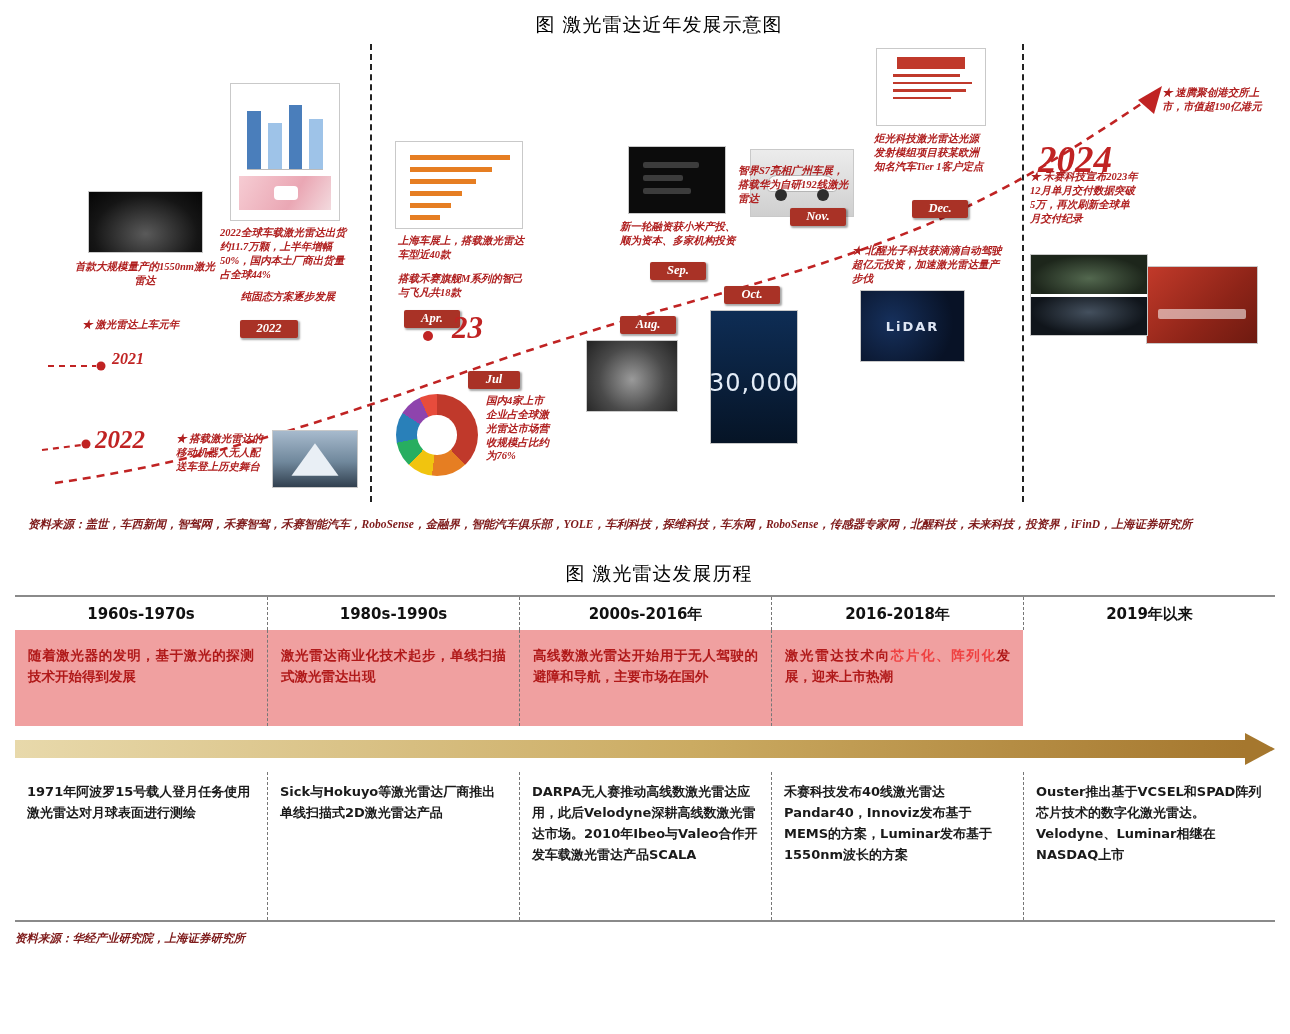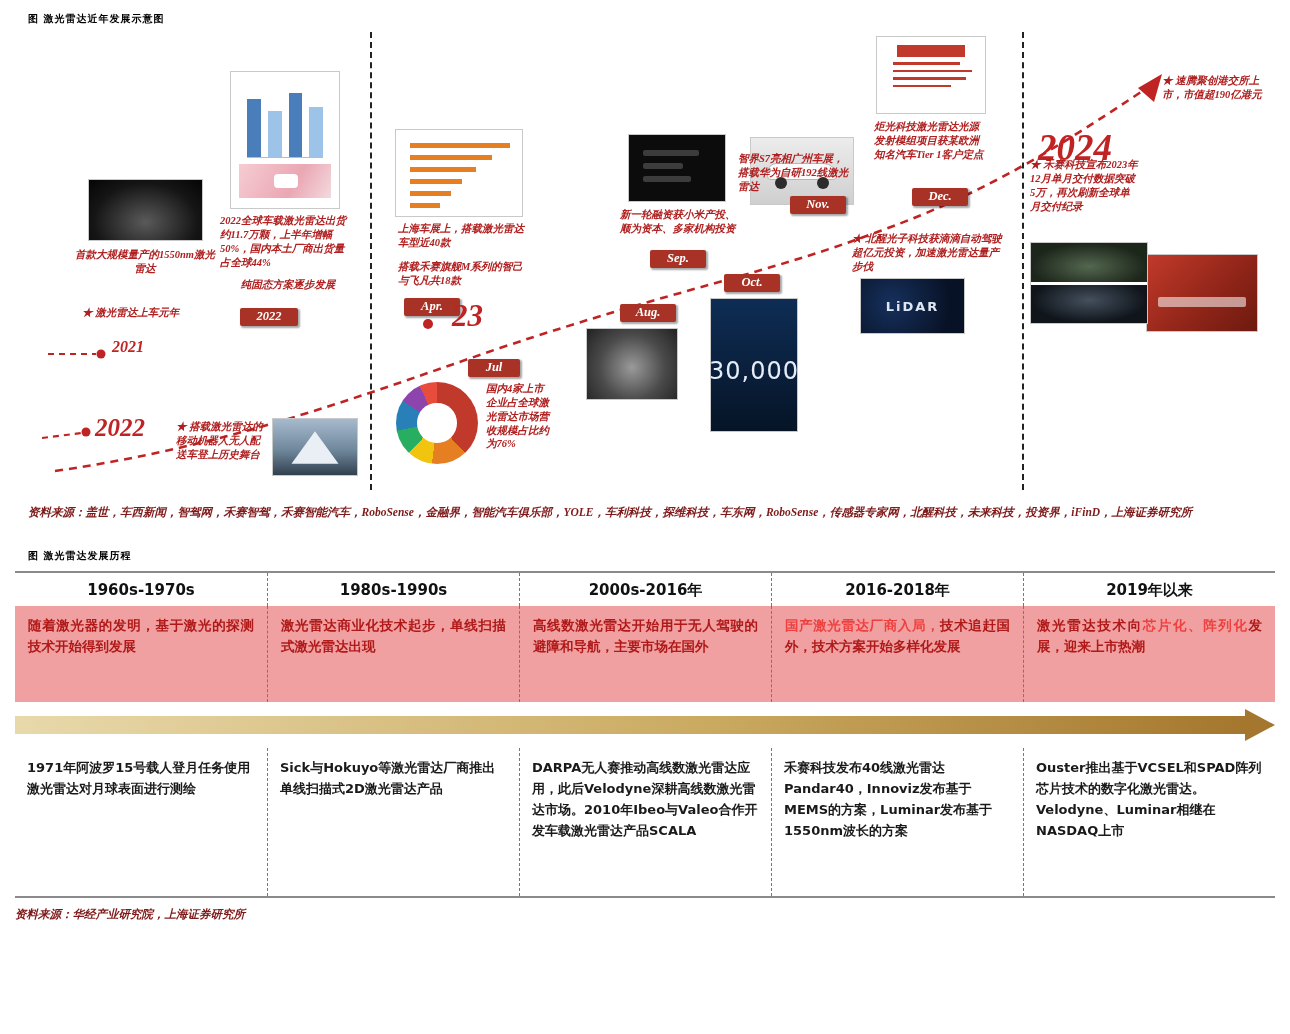--- a/index.html
+++ b/index.html
@@ -1,21 +1,21 @@
 <!DOCTYPE html>
 <html><head>
 <meta charset="utf-8">
 <style>
   * { margin:0; padding:0; box-sizing:border-box; }
   html,body { background:#fff; }
   body {
     width:1290px; height:1034px; overflow:hidden; position:relative;
     font-family:"DejaVu Sans","Liberation Sans",sans-serif; color:#111;
   }
-  .fig-title { font-weight:bold; font-size:10px; color:#000; margin:12px 0 0 28px; letter-spacing:1px; }
+  .fig-title { font-weight:normal; font-size:19px; color:#000; margin:12px 0 0 28px; letter-spacing:1px;text-align:center; }
   .canvas { position:relative; width:1290px; height:470px; }
   .abs { position:absolute; }
   .img { border:1px solid #c9c9c9; overflow:hidden; background:#eee; }
   .red-note {
     color:#b02020; font-weight:bold; font-style:italic; font-size:10.5px; line-height:1.32;
     font-family:"Liberation Serif","DejaVu Serif",serif;
   }
   .center { text-align:center; }
   .badge {
     background:#a93226; color:#fff; font-style:italic; font-weight:bold; font-size:12.5px;
@@ -62,21 +62,21 @@
   .ph-red i  { position:absolute; left:10%; top:55%; width:80%; height:14%; background:rgba(255,255,255,.55); border-radius:2px; }
   .ph-pc     { display:flex; flex-direction:column; gap:3px; background:#fff; }
   .ph-pc div:first-child { flex:1; background:radial-gradient(ellipse at 50% 60%, #53684f 0%, #1d261b 70%); }
   .ph-pc div:last-child  { flex:1; background:radial-gradient(ellipse at 50% 40%, #44505e 0%, #10151b 70%); }
   
   .bt-wrap { margin:8px 15px 0 15px; border-top:2px solid #8a8a8a; border-bottom:2px solid #8a8a8a; }
   .row  { display:grid; grid-template-columns:repeat(5,1fr); }
   .cell { border-left:1px dashed #777; }
   .row .cell:first-child { border-left:none; }
   .hdr .cell { text-align:center; font-weight:bold; font-size:15px; padding:8px 4px 6px 4px; color:#111; }
-  .pinkrow .cell { background:#f0a0a0; padding:9px 13px; min-height:96px; }
+  .pinkrow .cell { background:#f0a0a0; padding:15px 13px; min-height:96px; }
   .pinkrow .cell, .pinkrow span { color:#b01919; font-weight:bold; font-size:13.5px; line-height:1.55; text-align:justify; }
   .pinkrow span.em { color:#ef4040; }
   .redrow .cell { background:#e01f1f; color:#fff; font-weight:bold; font-size:14px; line-height:1.45;
     min-height:60px; display:flex; align-items:center; justify-content:center; text-align:center; padding:6px 10px; }
   .arrow-row { position:relative; height:32px; margin:7px 0; }
   .arrow-bar { position:absolute; left:0; right:30px; top:7px; height:18px;
     background:linear-gradient(90deg,#e8d9ab 0%,#cbab62 55%,#a5772e 100%); }
   .arrow-head{ position:absolute; right:0; top:0; width:0; height:0;
     border-left:30px solid #a5772e; border-top:16px solid transparent; border-bottom:16px solid transparent; }
   .detailrow .cell { padding:10px 12px 14px 12px; min-height:148px; font-weight:bold; font-size:13px; line-height:1.6; color:#1a1a1a; }
@@ -175,21 +175,21 @@
   <div class="abs img ph-card" style="left:876px;top:10px;width:110px;height:78px">
     <div style="height:12px;background:#c0392b;margin:2px 14px 0 14px"></div>
     <div class="docline" style="width:70%"></div>
       <div class="docline" style="width:82%"></div>
     <div class="docline" style="width:76%"></div>
       <div class="docline" style="width:60%"></div>
   </div>
   <div class="abs red-note" style="left:874px;top:94px;width:112px">炬光科技激光雷达光源发射模组项目获某欧洲知名汽车Tier 1客户定点</div>
   <div class="abs badge" style="left:912px;top:162px;width:56px">Dec.</div>
   <div class="abs red-note" style="left:852px;top:206px;width:152px">★ 北醒光子科技获滴滴自动驾驶超亿元投资，加速激光雷达量产步伐</div>
-  <div class="abs img ph-navy" style="left:860px;top:252px;width:105px;height:56px">
+  <div class="abs img ph-navy" style="left:860px;top:252px;width:105px;height:72px">
     <span class="lidar-label">LiDAR</span>
   </div>
 
   <div class="abs year" style="left:1038px;top:100px;font-size:37px">2024</div>
   <div class="abs red-note" style="left:1162px;top:48px;width:108px">★ 速腾聚创港交所上市，市值超190亿港元</div>
   <div class="abs img ph-red" style="left:1146px;top:102px;width:112px;height:78px">
       <i></i>
     </div>
   <div class="abs red-note" style="left:1030px;top:132px;width:110px">★ 禾赛科技宣布2023年12月单月交付数据突破5万，再次刷新全球单月交付纪录</div>
   <div class="abs img ph-pc" style="left:1030px;top:216px;width:118px;height:82px">
@@ -209,21 +209,20 @@
     <div class="cell">1980s-1990s</div>
     <div class="cell">2000s-2016年</div>
     <div class="cell">2016-2018年</div>
     <div class="cell">2019年以来</div>
   </div>
 
   <div class="row pinkrow">
     <div class="cell"><span>随着激光器的发明，基于激光的探测技术开始得到发展</span></div>
     <div class="cell"><span>激光雷达商业化技术起步，单线扫描式激光雷达出现</span></div>
     <div class="cell"><span>高线数激光雷达开始用于无人驾驶的避障和导航，主要市场在国外</span></div>
-    <div class="cell"><span class="em">国产激光雷达厂商入局，</span><span>技术追赶国外，技术方案开始多样化发展</span></div>
     <div class="cell"><span>激光雷达技术向</span><span class="em">芯片化、阵列化</span><span>发展，迎来上市热潮</span></div>
   </div>
 
 
   <div class="arrow-row">
     <div class="arrow-bar"></div>
     <div class="arrow-head"></div>
   </div>
 
   <div class="row detailrow">

